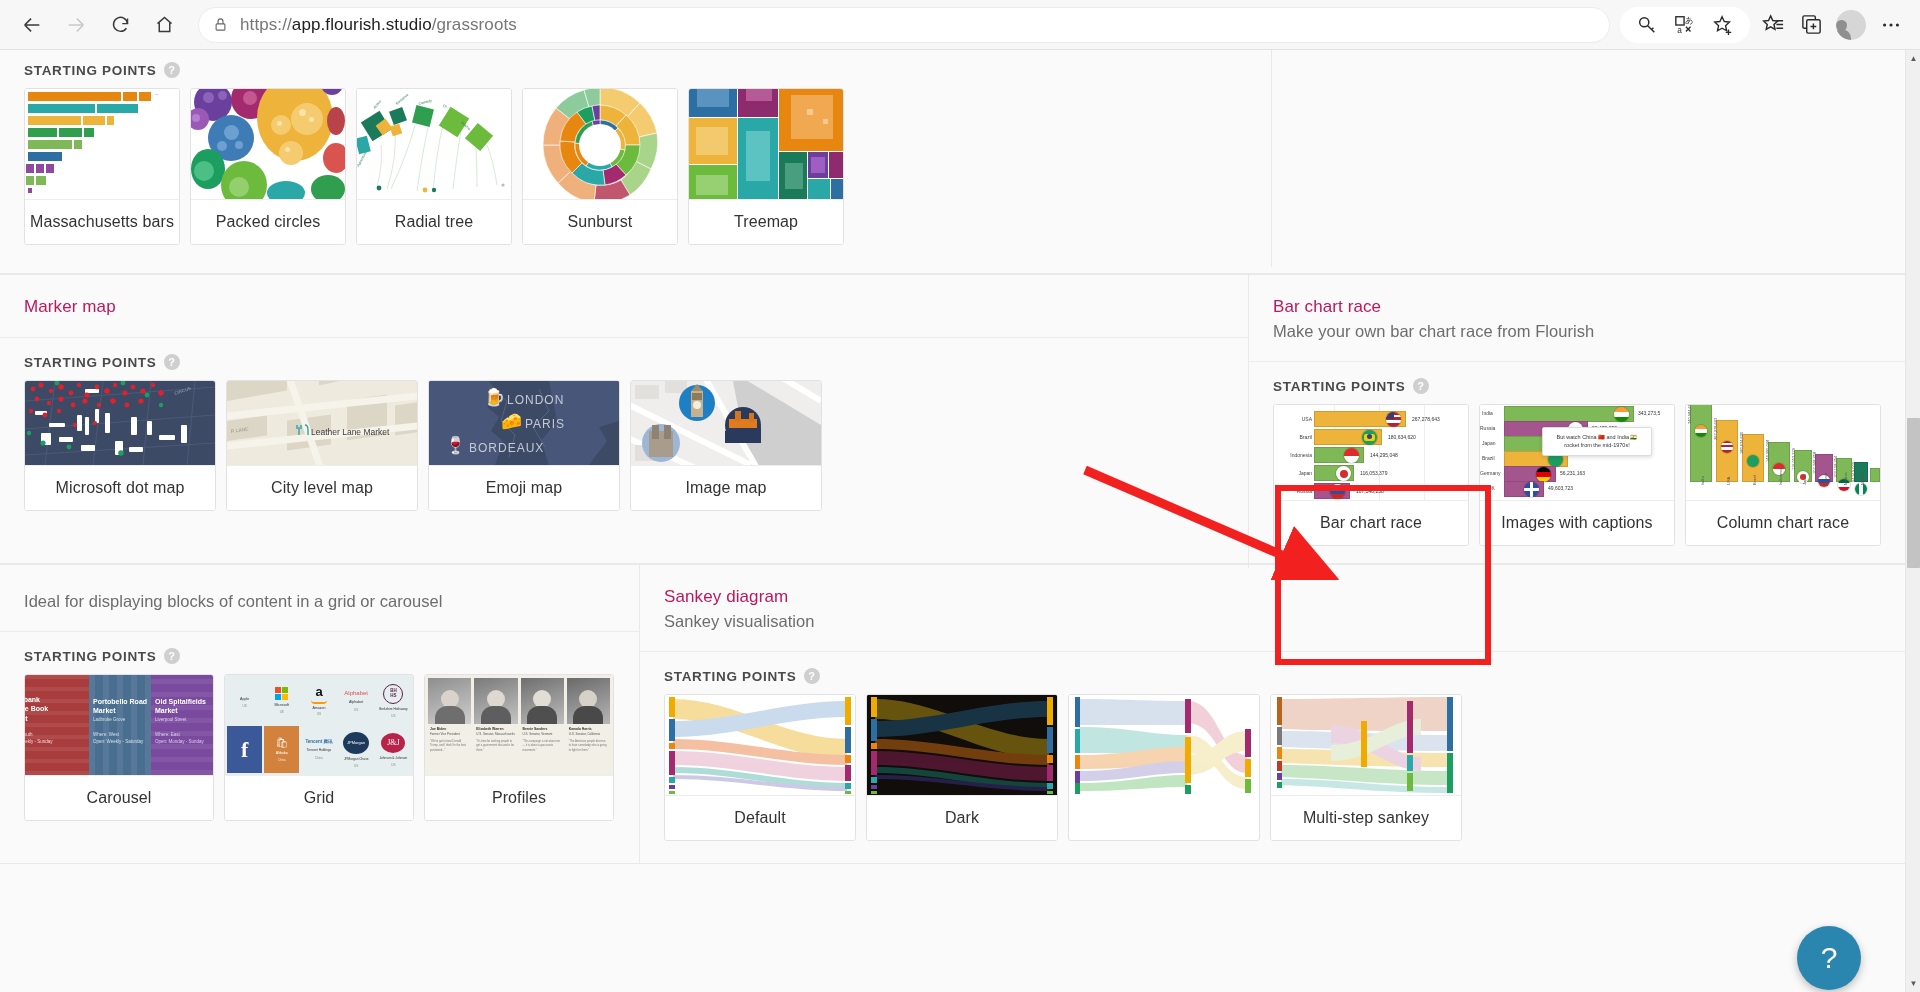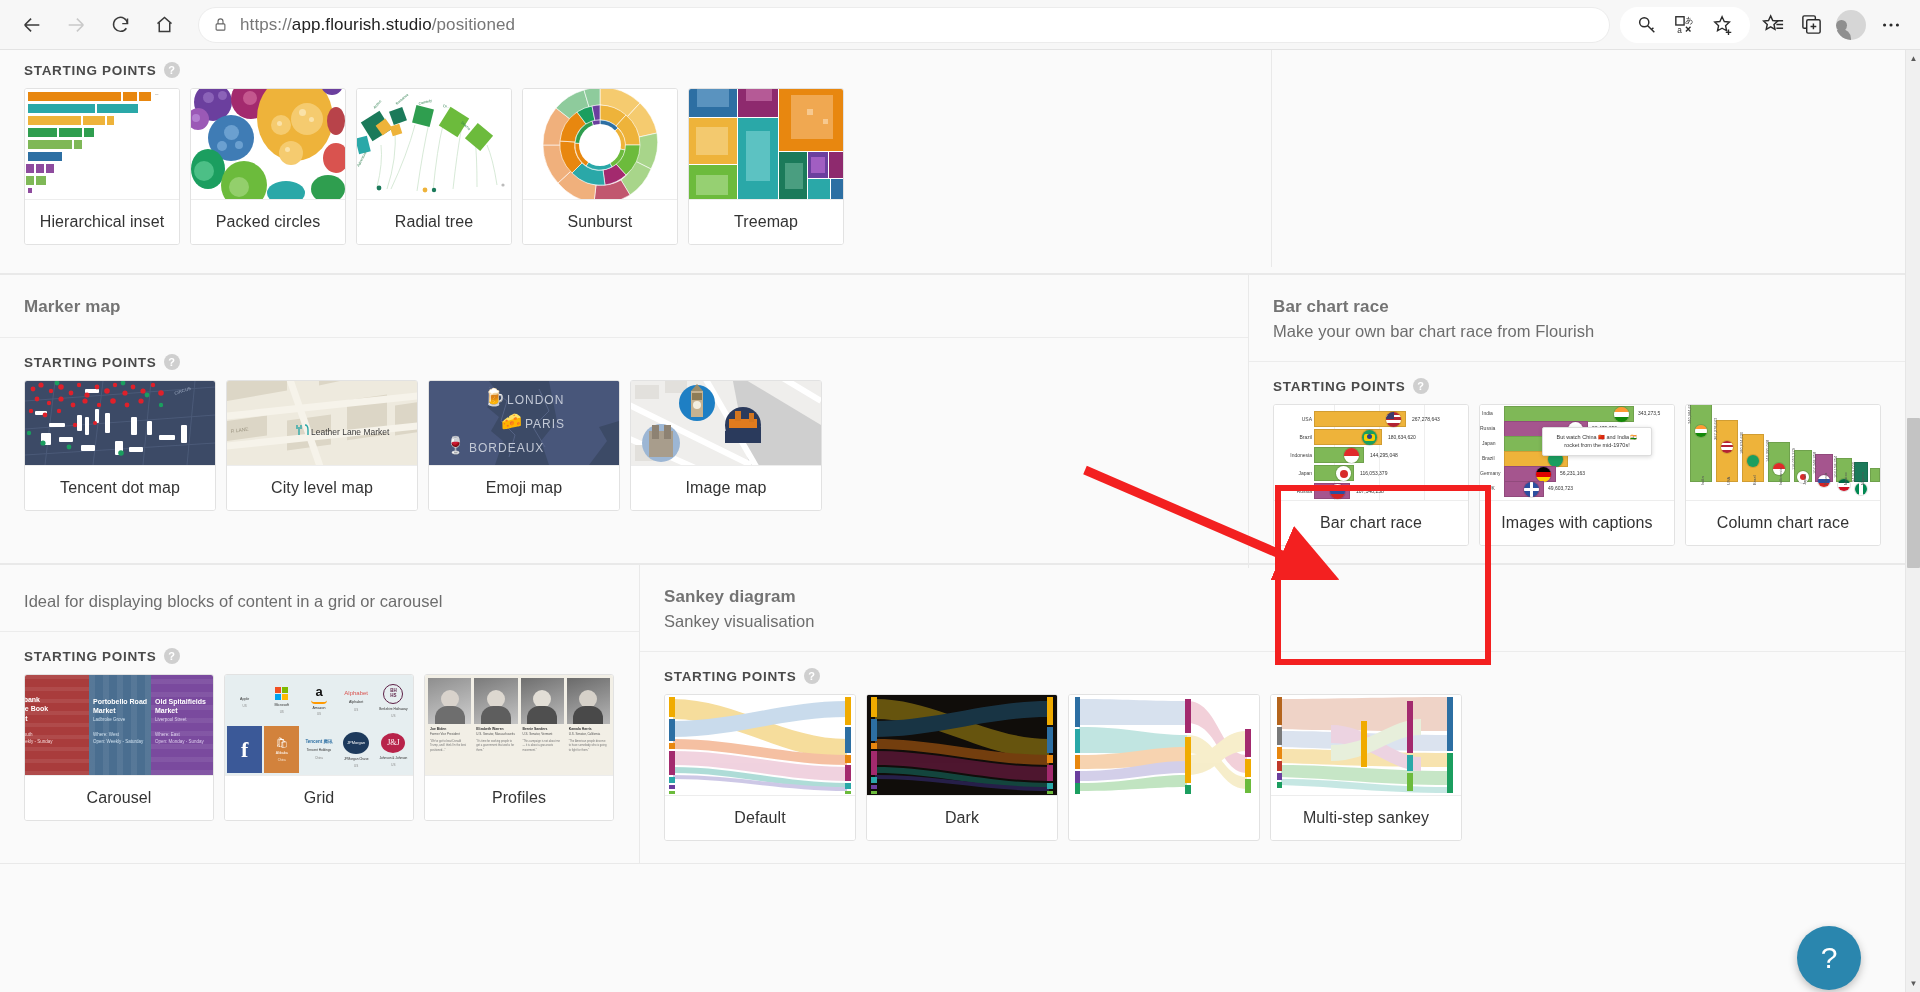--- a/index.html
+++ b/index.html
@@ -63,21 +63,21 @@
     background: #fafafa; overflow: hidden;
   }
 
   .section {
     background: #fafafa;
     border-top: 1px solid #e9e9e9;
     border-bottom: 1px solid #e9e9e9;
   }
 
   .sect-head { padding: 22px 24px 6px 24px; }
-  .sect-title { font-size: 17px; font-weight: bold; color: #737373; letter-spacing:.1px;}
+  .sect-title { font-size: 17px; font-weight: normal; color: #be185d; letter-spacing:.1px;}
   .sect-sub { font-size: 16.5px; color: #6d6d6d; margin-top: 5px; letter-spacing:.05px;}
 
   .sp-label-row {
     display: flex; align-items: center; gap: 7px;
     padding: 16px 24px 10px 24px;
     border-top: 1px solid #ececec;
     margin-top: 14px;
   }
   .sp-label {
     font-size: 13.5px; font-weight: bold; color: #4a4a4a;
@@ -214,21 +214,21 @@
     </div>
   </div>
 
   <div class="url-bar">
     <span class="lock-ico">
       <svg width="15" height="17" viewBox="0 0 24 24" fill="none" stroke="#666" stroke-width="1.8">
           <rect x="5" y="11" width="14" height="10" rx="1.5"></rect>
           <path d="M8 11V7a4 4 0 0 1 8 0v4"></path>
         </svg>
     </span>
-    <span class="url-text"><span class="scheme">https://</span><span class="host">app.flourish.studio</span><span class="scheme">/positioned</span></span>
+    <span class="url-text"><span class="scheme">https://</span><span class="host">app.flourish.studio</span><span class="scheme">/grassroots</span></span>
   </div>
 
   <div class="toolbar-right">
     <div class="tb-ico">
       <svg width="22" height="22" viewBox="0 0 24 24" fill="none" stroke="currentColor" stroke-width="1.6">
           <circle cx="9" cy="9" r="5"></circle>
           <path d="M12.5 12.5L20 20M17 17l2-2"></path>
         </svg>
     </div>
     <div class="tb-ico">
@@ -321,21 +321,21 @@
                 </div>
               <div class="hbar" style="left:0px;top:86px;width:22px;">
                   <i class="seg" style="left:0;width:45%;background:#7fb857;"></i>
                   <i class="seg" style="left:45%;width:55%;background:#7fb857;"></i>
                 </div>
               <div class="hbar" style="left:2px;top:98px;width:6px;height:7px;">
                   <i class="seg" style="left:0;width:100%;background:#8e4b9e;"></i>
                 </div>
               <div class="hlab" style="left:130px;top:3px;">—</div>
             </div>
-            <div class="tpl-name">Hierarchical inset</div>
+            <div class="tpl-name">Massachusetts bars</div>
           </div>
 
           <div class="tpl-card" style="width:156px;">
             <div class="thumb th-circ" style="width:154px;height:110px;">
               <i style="left:3px;top:-6px;width:38px;height:38px;background:#6b3f9e;"></i>
               <i style="left:12px;top:3px;width:11px;height:11px;background:#8b63b8;"></i>
               <i style="left:27px;top:2px;width:9px;height:9px;background:#8b63b8;"></i>
               <i style="left:-4px;top:19px;width:22px;height:22px;background:#9b59b6;"></i>
               <i style="left:1px;top:25px;width:8px;height:8px;background:#b37fd0;"></i>
               <i style="left:40px;top:-10px;width:40px;height:40px;background:#a32a6e;"></i>
@@ -559,21 +559,21 @@
                     <circle cx="122" cy="14" r="2.4"></circle>
                   <circle cx="18" cy="62" r="2.6"></circle>
                     <circle cx="44" cy="66" r="2.4"></circle>
                     <circle cx="96" cy="72" r="2.8"></circle>
                   <circle cx="4" cy="52" r="2.2"></circle>
                     <circle cx="136" cy="24" r="2.2"></circle>
                 </g>
                 <text x="150" y="14" font-size="4.5" fill="#9aa6bd" transform="rotate(-18 150 14)" font-family="sans-serif">CIRCUS</text>
               </svg>
             </div>
-            <div class="tpl-name">Tencent dot map</div>
+            <div class="tpl-name">Microsoft dot map</div>
           </div>
 
           <div class="tpl-card" style="width:192px;">
             <div class="thumb th-city" style="width:190px;height:84px;">
               <svg width="190" height="84">
                 <rect width="190" height="84" fill="#eeeade"></rect>
                 <g fill="#dcd6c6">
                   <rect x="0" y="0" width="60" height="20" transform="skewY(-10)"></rect>
                   <rect x="92" y="-6" width="46" height="30" transform="skewY(-12)"></rect>
                   <rect x="150" y="0" width="40" height="26" transform="skewY(-10)"></rect>

